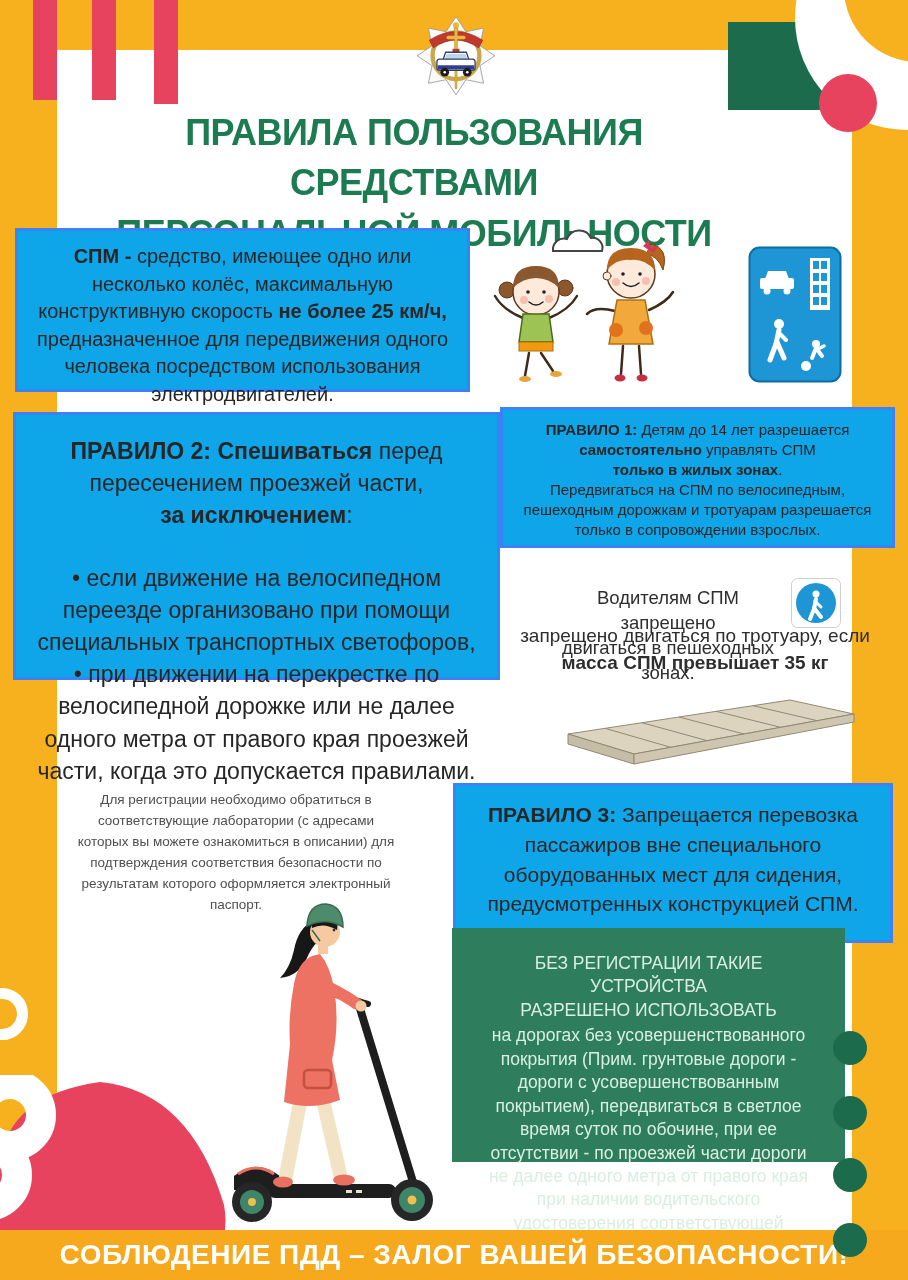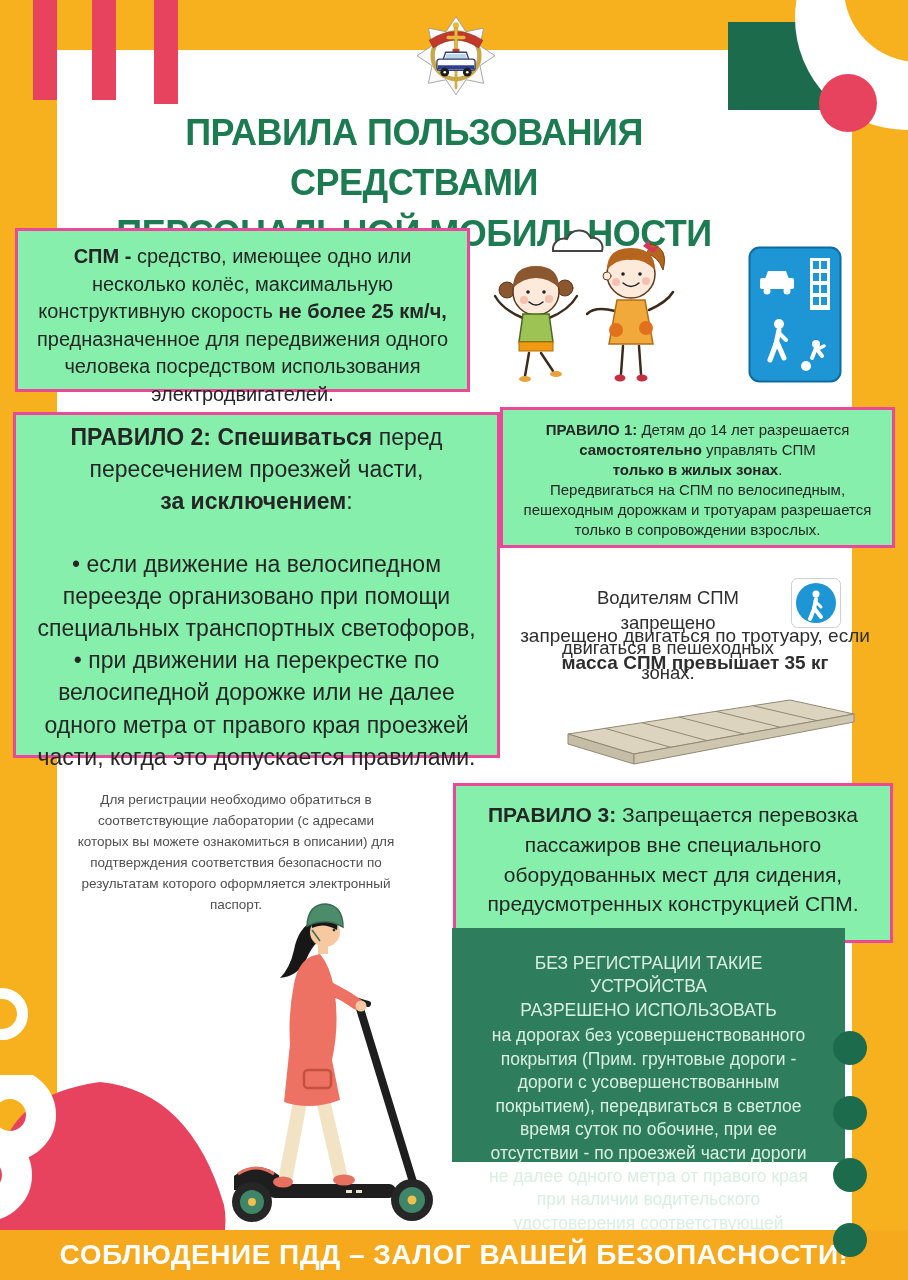--- a/index.html
+++ b/index.html
@@ -4,23 +4,23 @@
 <style>
   * { margin:0; padding:0; box-sizing:border-box; }
   html,body { width:908px; }
   body { font-family:"Liberation Sans", sans-serif; }
   .poster { position:relative; width:908px; height:1280px; background:#F8B11E; overflow:hidden; }
   .abs { position:absolute; }
   .panel { left:57px; top:50px; width:795px; height:1180px; background:#ffffff; }
   .redbar { top:0; width:24px; background:#E8435E; }
   .title { left:57px; top:108px; width:714px; text-align:center; color:#1D7B52;
            font-size:36px; font-weight:bold; line-height:1.40; letter-spacing:-0.5px; }
-  .wbox { background:#86efac; border:3px solid #ec4899; text-align:center; color:#262626; }
+  .wbox { background:#0ea5e9; border:3px solid #3b82f6; text-align:center; color:#262626; }
   .def-box { left:15px; top:228px; width:455px; height:164px; font-size:20px; line-height:1.38; padding:12px 14px; }
-  .rule2-box { left:13px; top:412px; width:487px; height:346px; font-size:23px; line-height:1.4; padding:6px 18px; }
+  .rule2-box { left:13px; top:412px; width:487px; height:268px; font-size:23px; line-height:1.4; padding:20px 18px; }
   .rule2-head { margin-bottom:30px; }
   .rule1-box { left:500px; top:407px; width:395px; height:141px; font-size:15px; line-height:1.34; padding:10px 6px; }
   .rule3-box { left:453px; top:783px; width:440px; height:160px; font-size:21px; line-height:1.42; padding:14px 20px; }
   .ped-note { left:548px; top:586px; width:240px; font-size:18.5px; line-height:1.35; text-align:center; color:#2e2e2e; }
   .walk-note { left:520px; top:623px; width:350px; font-size:19px; line-height:1.4; text-align:center; color:#2e2e2e; }
   .reg-note { left:75px; top:790px; width:322px; font-size:13.5px; line-height:1.55; text-align:center; color:#4f4f4f; }
   .green-box { left:452px; top:928px; width:393px; height:234px; background:#2E7D5C; color:#D9EFE2;
                text-align:center; font-size:17.5px; line-height:1.34; padding:24px 30px; }
   .green-head { margin-bottom:2px; }
   .footer { left:0; top:1230px; width:908px; height:50px; background:#F6A91C; color:#ffffff;

